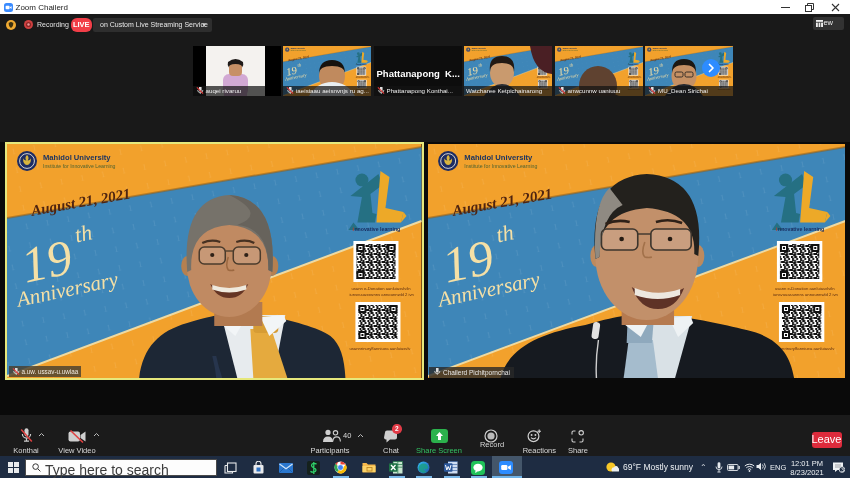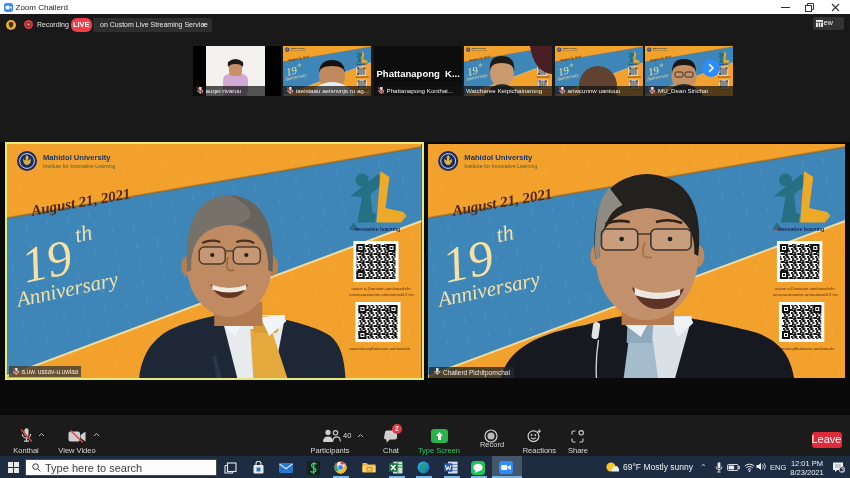--- a/index.html
+++ b/index.html
@@ -349,21 +349,21 @@
 <div class="tlabel" style="left:288px;top:445.5px;width:52px;margin-left:16px;">Participants</div>
 <svg class="abs" style="left:384px;top:430px" width="14" height="13" viewBox="0 0 14 13">
   <path d="M1 2.5 a2 2 0 0 1 2 -2 h8 a2 2 0 0 1 2 2 v5 a2 2 0 0 1 -2 2 h-5 l-3.5 3 v-3 h-0.5 a2 2 0 0 1 -2 -2 z" fill="#cfcfcf"></path>
 </svg>
 <div class="abs" style="left:392px;top:424px;width:9.5px;height:9.5px;border-radius:50%;background:#e23b47;color:#fff;font-size:6.5px;font-weight:bold;text-align:center;line-height:9.5px;">2</div>
 <div class="tlabel" style="left:371px;top:445.5px;width:40px;">Chat</div>
 <div class="abs" style="left:431px;top:428.5px;width:17px;height:14px;background:#2bb24c;border-radius:3px;"></div>
 <svg class="abs" style="left:431px;top:428.5px" width="17" height="14" viewBox="0 0 17 14">
   <path d="M8.5 3 L12 7 H10 V11 H7 V7 H5 Z" fill="#fff"></path>
 </svg>
-<div class="tlabel" style="left:413px;top:445.5px;width:52px;color:#33c162;">Type Screen</div>
+<div class="tlabel" style="left:413px;top:445.5px;width:52px;color:#33c162;">Share Screen</div>
 <svg class="abs" style="left:484px;top:429px" width="14" height="14" viewBox="0 0 14 14">
   <circle cx="7" cy="7" r="6" fill="none" stroke="#cfcfcf" stroke-width="1.2"></circle>
   <circle cx="7" cy="7" r="3.6" fill="#b9b9b9"></circle>
 </svg>
 <div class="tlabel" style="left:470px;top:440px;width:44px;">Record</div>
 <svg class="abs" style="left:527px;top:429px" width="15" height="14" viewBox="0 0 15 14">
   <circle cx="6.5" cy="7.2" r="5.4" fill="#1b1b1b" stroke="#cfcfcf" stroke-width="1.2"></circle>
   <circle cx="4.6" cy="6" r="0.95" fill="#cfcfcf"></circle>
       <circle cx="8.4" cy="6" r="0.95" fill="#cfcfcf"></circle>
   <path d="M4 8.6 q2.5 2.4 5 0" stroke="#cfcfcf" stroke-width="1.1" fill="none"></path>
@@ -382,21 +382,21 @@
       <rect x="0" y="0" width="5" height="5" fill="#e8eaec"></rect>
       <rect x="6" y="0" width="5" height="5" fill="#e8eaec"></rect>
       <rect x="0" y="6" width="5" height="5" fill="#e8eaec"></rect>
       <rect x="6" y="6" width="5" height="5" fill="#e8eaec"></rect>
     </svg>
 <div class="abs" style="left:24.5px;top:458.5px;width:192px;height:17.5px;background:#fdfdfd;border:1px solid #4a4a4a;box-sizing:border-box;"></div>
 <svg class="abs" style="left:32px;top:462.5px" width="9" height="9" viewBox="0 0 9 9">
       <circle cx="3.6" cy="3.6" r="2.8" fill="none" stroke="#333" stroke-width="1"></circle>
       <line x1="5.8" y1="5.8" x2="8.4" y2="8.4" stroke="#333" stroke-width="1"></line>
     </svg>
-<div class="abs" style="left:45px;top:462px;font-size:11px;color:#3c3c3c;">Type here to search</div>
+<div class="abs" style="left:45px;top:462px;font-size:14px;color:#3c3c3c;">Type here to search</div>
 <svg class="abs" style="left:224px;top:461.5px" width="13" height="12" viewBox="0 0 13 12">
       <rect x="3.5" y="1" width="8.5" height="8.5" fill="none" stroke="#e8eaec" stroke-width="1.1"></rect>
       <path d="M1 3.5 L3.5 3.5 M1 3.5 V11 H8.5 V9.5" fill="none" stroke="#e8eaec" stroke-width="1.1"></path>
     </svg>
 <svg class="abs" style="left:252px;top:460.5px" width="13" height="14" viewBox="0 0 13 14">
       <path d="M4 4 V2.8 a2.5 2.5 0 0 1 5 0 V4" fill="none" stroke="#e9eaec" stroke-width="1.1"></path>
       <rect x="1.5" y="4" width="10" height="8.5" rx="1" fill="#e9eaec"></rect>
       <rect x="4.5" y="6.5" width="4" height="4" fill="#2f72c4"></rect>
     </svg>
 <svg class="abs" style="left:279px;top:462.5px" width="14" height="10" viewBox="0 0 14 10">

